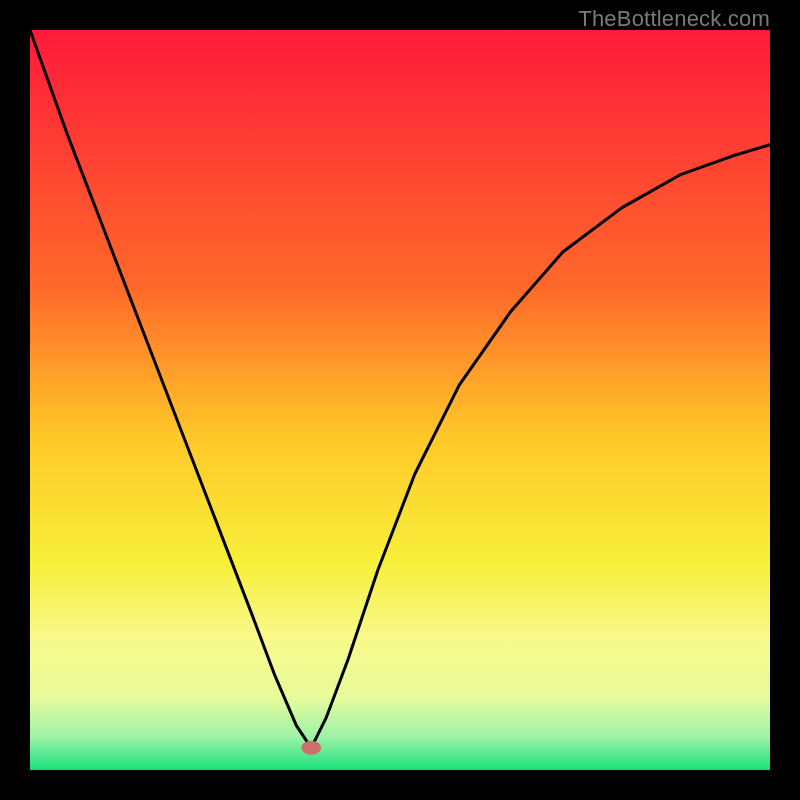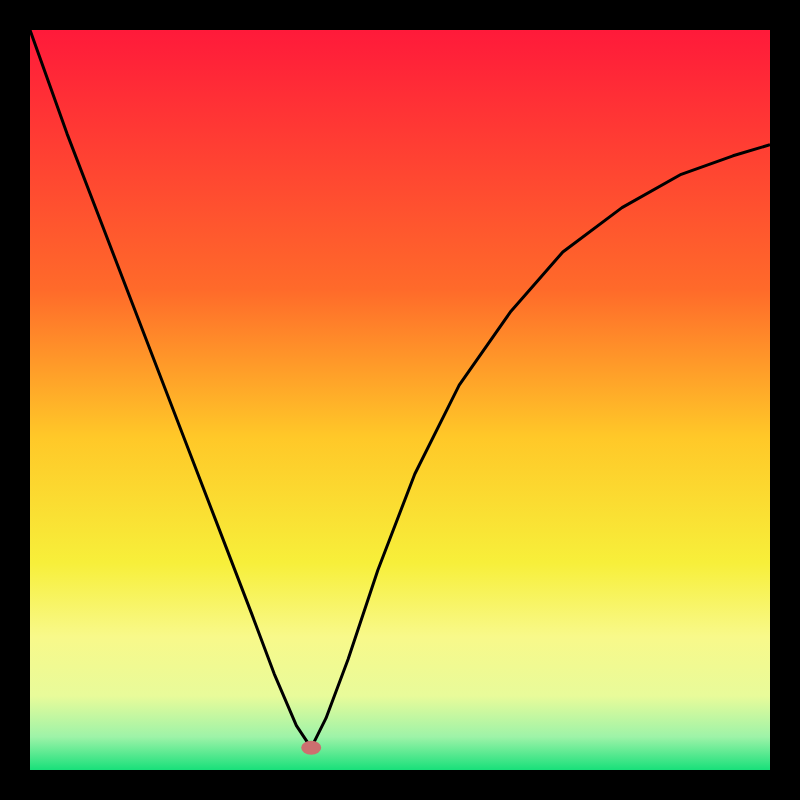--- a/index.html
+++ b/index.html
@@ -6,20 +6,21 @@
     body { width: 800px; height: 800px; background: #000; font-family: Arial, sans-serif; position: relative; }
     .frame { position: absolute; top: 0; left: 0; width: 800px; height: 800px; background: #000; }
     .plot-area { position: absolute; top: 30px; left: 30px; width: 740px; height: 740px; }
     .watermark { position: absolute; top: 6px; right: 30px; color: #7a7a7a; font-size: 22px; font-weight: 500; letter-spacing: 0.2px; }
     svg { display: block; }
   </style>
 </head>
 <body>
 
 <div class="frame">
+  <div class="watermark">TheBottleneck.com</div>
   <div class="plot-area">
     <svg id="chart-svg" width="740" height="740" viewBox="0 0 740 740">
       <defs>
         <linearGradient id="bg-grad" x1="0" y1="0" x2="0" y2="1">
             <stop offset="0%" stop-color="#ff1a3a"></stop>
             <stop offset="35%" stop-color="#ff6a2a"></stop>
             <stop offset="55.00000000000001%" stop-color="#ffc828"></stop>
             <stop offset="72%" stop-color="#f7ef3a"></stop>
             <stop offset="82%" stop-color="#f8f98a"></stop>
             <stop offset="90%" stop-color="#e8fb9a"></stop>

